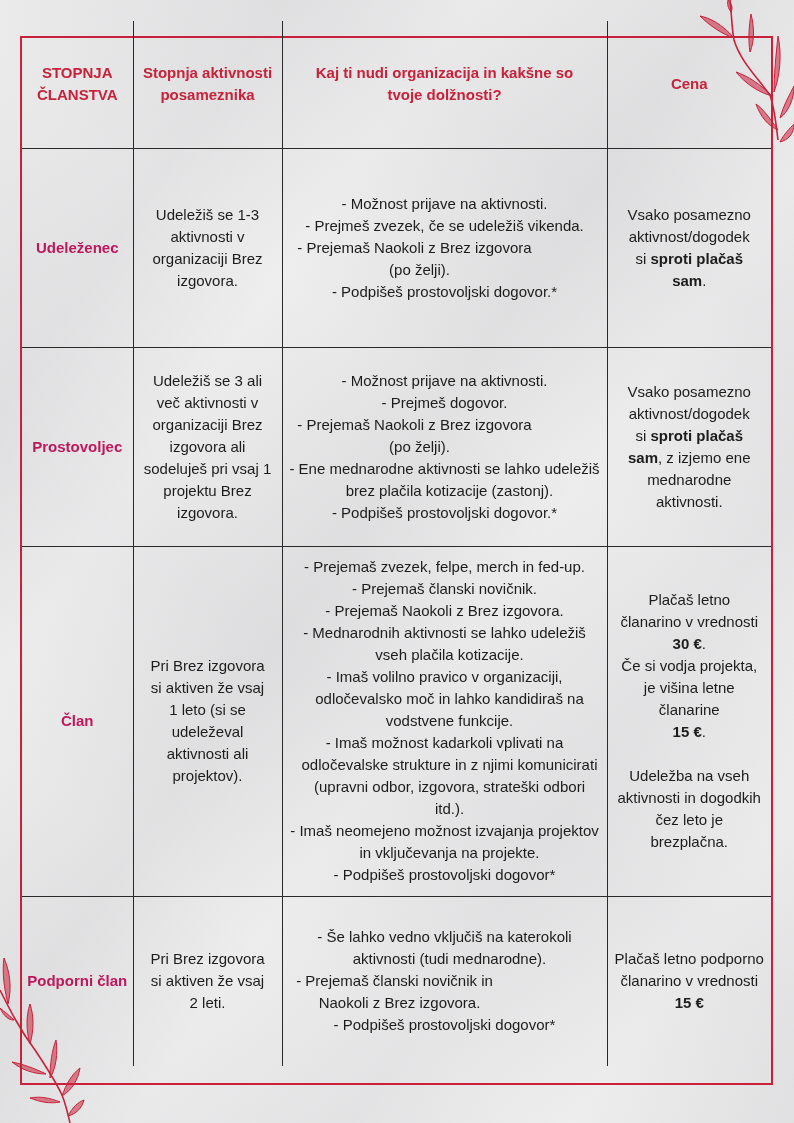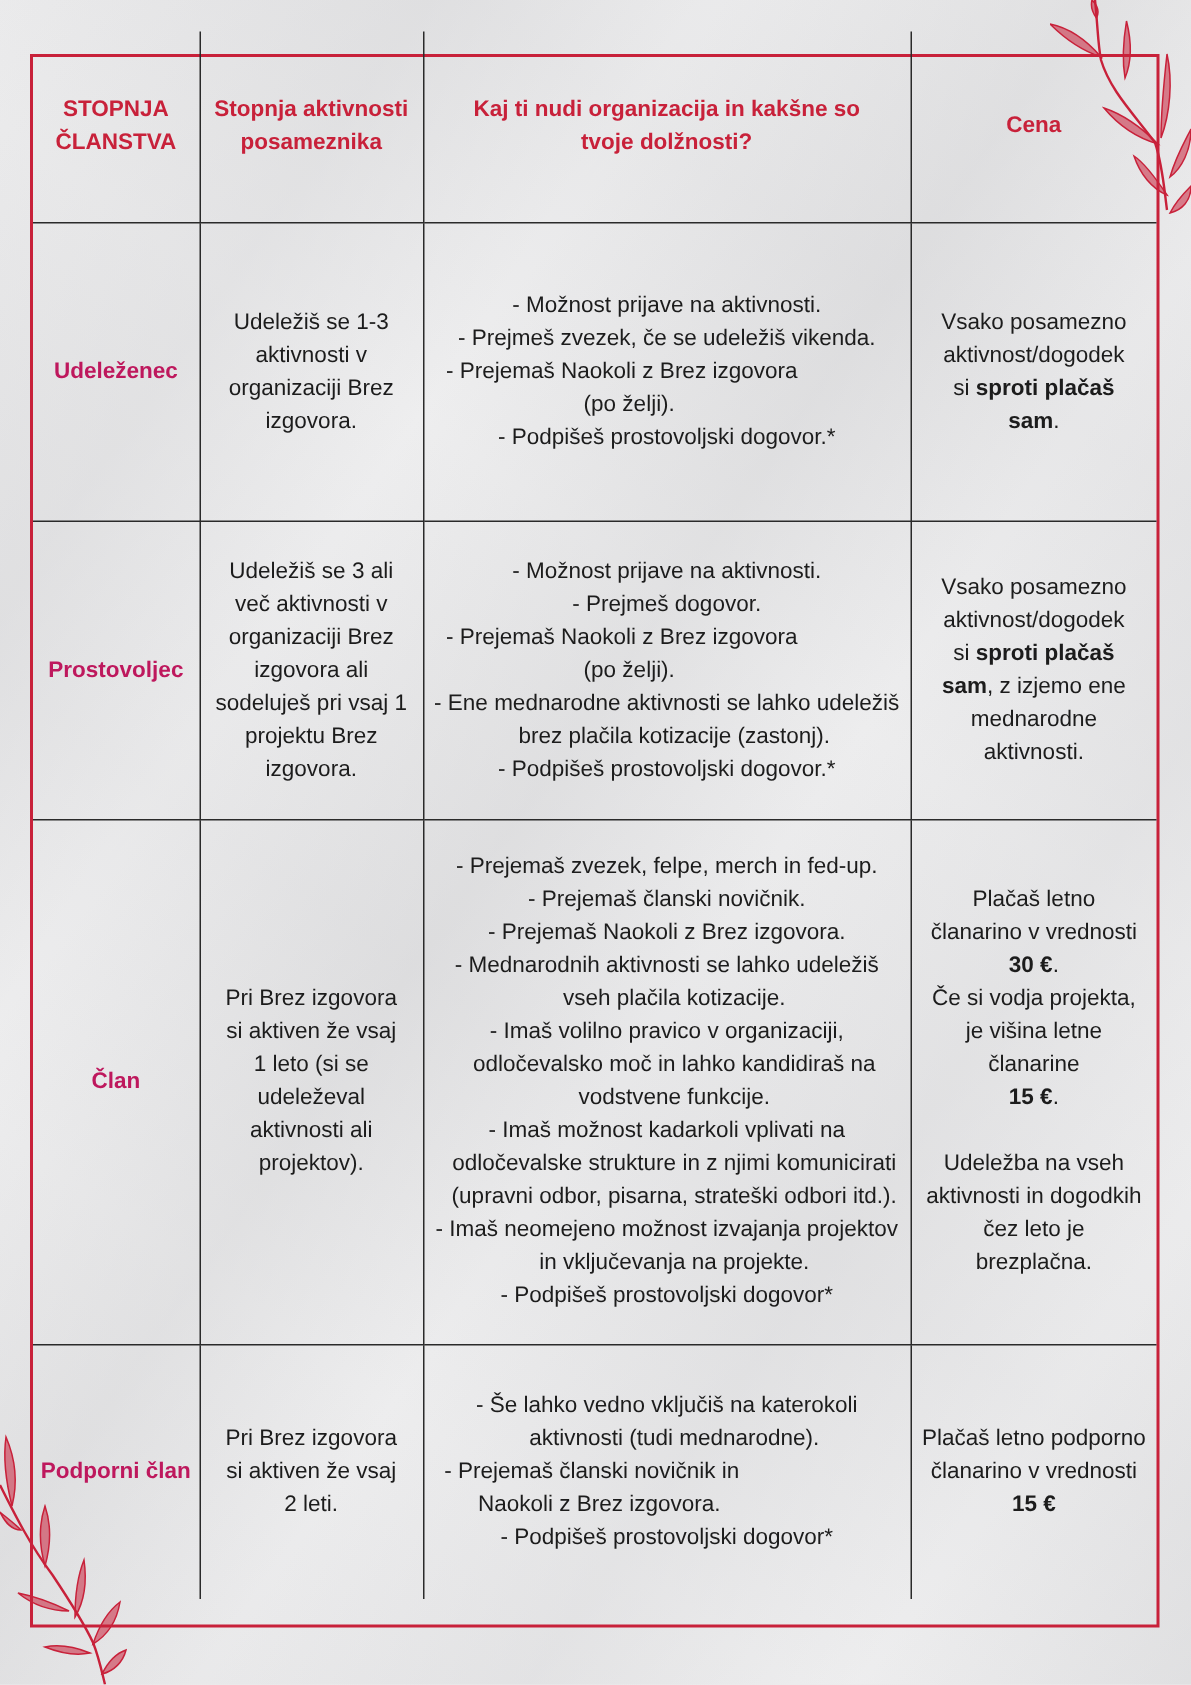--- a/index.html
+++ b/index.html
@@ -126,21 +126,21 @@
   <tr style="height:350px">
     <td class="level">Član</td>
     <td style="padding:0 12px;">Pri Brez izgovora si aktiven že vsaj 1 leto (si se udeleževal aktivnosti ali projektov).</td>
     <td class="benefits">
       <ul>
         <li>Prejemaš zvezek, felpe, merch in fed-up.</li>
         <li>Prejemaš članski novičnik.</li>
         <li>Prejemaš Naokoli z Brez izgovora.</li>
         <li>Mednarodnih aktivnosti se lahko udeležiš vseh plačila kotizacije.</li>
         <li>Imaš volilno pravico v organizaciji, odločevalsko moč in lahko kandidiraš na vodstvene funkcije.</li>
-        <li>Imaš možnost kadarkoli vplivati na odločevalske strukture in z njimi komunicirati (upravni odbor, pisarna, strateški odbori itd.).</li>
+        <li>Imaš možnost kadarkoli vplivati na odločevalske strukture in z njimi komunicirati (upravni odbor, izgovora, strateški odbori itd.).</li>
         <li>Imaš neomejeno možnost izvajanja projektov in vključevanja na projekte.</li>
         <li>Podpišeš prostovoljski dogovor*</li>
       </ul>
     </td>
     <td style="padding:0 10px;">
       <span>Plačaš letno članarino v vrednosti</span><br>
       <b>30 €</b>.<br>
       <span>Če si vodja projekta, je višina letne članarine</span><br>
       <b>15 €</b>.
       <span class="gap"></span>

